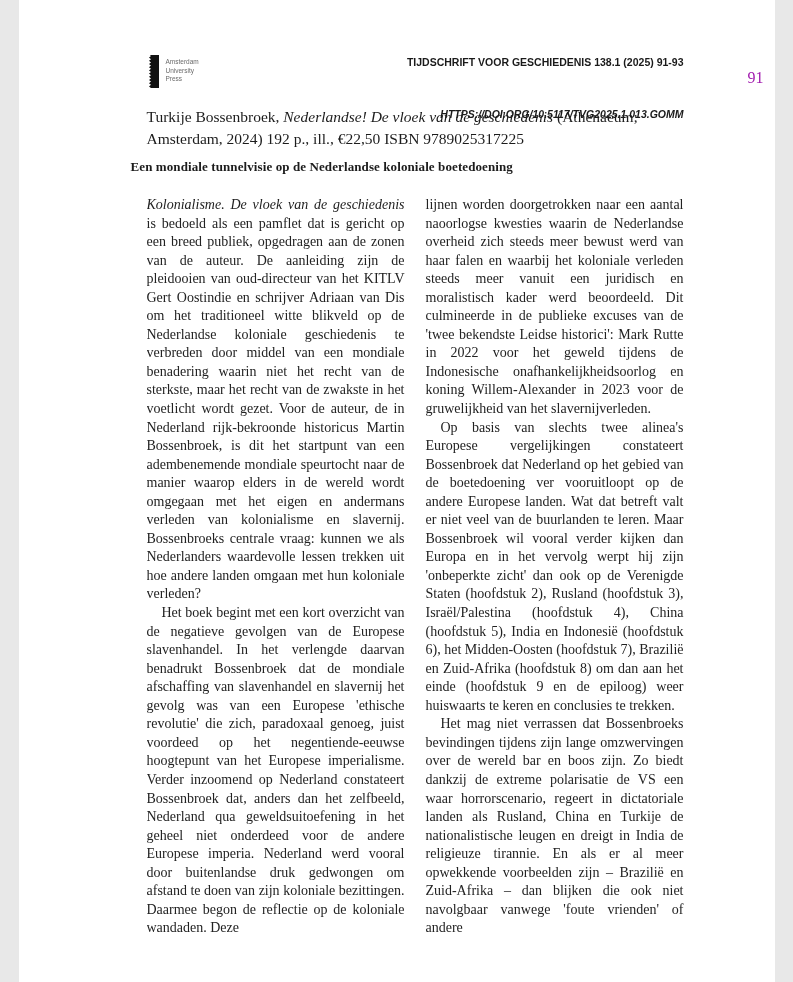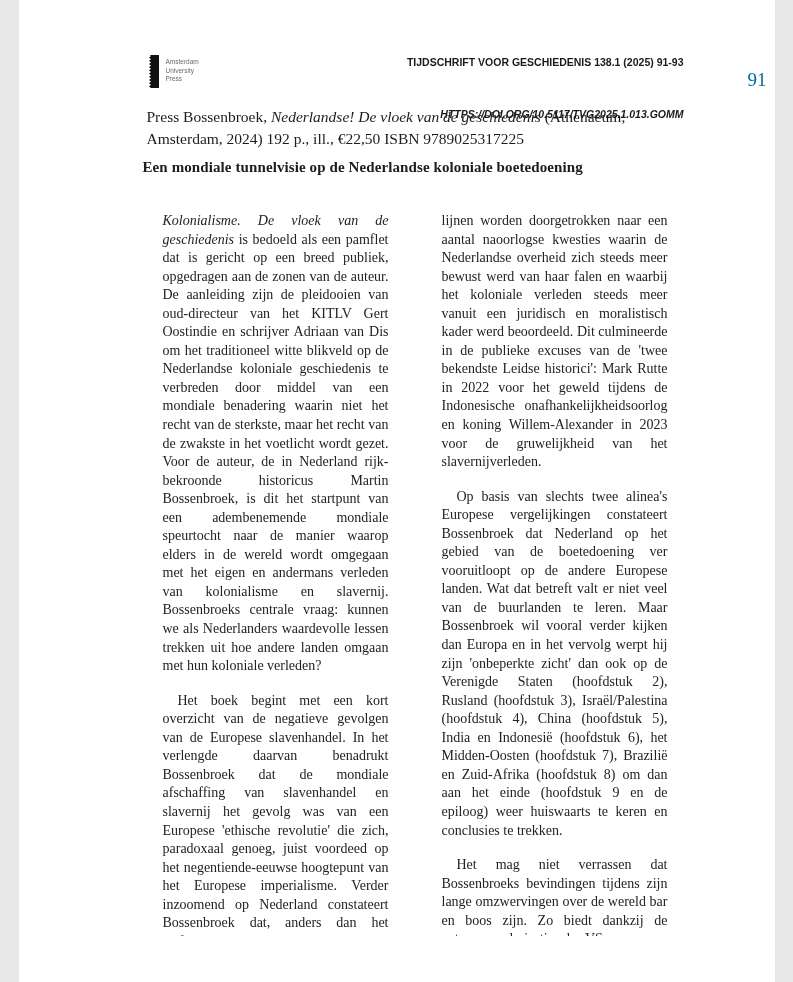--- a/index.html
+++ b/index.html
@@ -10,34 +10,34 @@
   }
   
   .header-row { position:absolute; top:55px; left:128px; width:537px;
     display:flex; justify-content:space-between; align-items:flex-start; }
   .logo { display:flex; gap:6px; }
   .logo-text { font-family:"Liberation Sans",sans-serif; font-size:6.5px;
     line-height:8.5px; color:#6b6b6b; padding-top:3px; }
   .journal-meta { text-align:right; font-family:"Liberation Sans",sans-serif;
     font-size:10.5px; font-weight:bold; line-height:14.5px; color:#1a1a1a; }
   .doi { font-style:italic;margin-top:37px; }
-  .page-number { position:absolute; top:69px; left:729px; font-size:19px; color:#0369a1; }
+  .page-number { position:absolute; top:69px; left:729px; font-size:16px; color:#a21caf; }
   
   .citation { position:absolute; top:106px; left:128px; width:537px;
     font-size:15.5px; line-height:21.5px; }
   .citation .book-title { font-style:italic; }
   
-  .review-heading { position:absolute; top:159px; left:124px; width:537px;
-    font-size:15px; font-weight:bold; letter-spacing:0.1px; }
+  .review-heading { position:absolute; top:159px; left:112px; width:537px;
+    font-size:13px; font-weight:bold; letter-spacing:0.1px; }
   
   .columns { position:absolute; top:196px; left:128px; width:537px; height:740px;
     display:flex; gap:21px; overflow:hidden; }
   .col { width:258px; font-size:14px; line-height:18.55px; text-align:justify;
     hyphens:auto; -webkit-hyphens:auto; color:#222222; }
-  .col p { margin:16px; }
+  .col p { margin:0; }
   .col p.indent { text-indent:15px; }
   .lead-italic { font-style:italic; }
   
   .footer { position:absolute; top:924px; left:128px; width:580px;
     font-family:"Liberation Sans",sans-serif; font-size:9.5px;
     line-height:13.5px; color:#2f2f2f; }
 </style>
 </head>
 <body>
 
@@ -57,21 +57,21 @@
       </div>
     </div>
     <div class="journal-meta">
       <div>TIJDSCHRIFT VOOR GESCHIEDENIS 138.1 (2025) 91-93</div>
       <div class="doi">HTTPS://DOI.ORG/10.5117/TVG2025.1.013.GOMM</div>
     </div>
   </div>
 
   <div class="page-number">91</div>
 
-  <div class="citation"><span>Press Bossenbroek, </span><span class="book-title">Nederlandse! De vloek van de geschiedenis</span><span> (Athenaeum; Amsterdam, 2024) 192 p., ill., €22,50 ISBN 9789025317225</span></div>
+  <div class="citation"><span>Turkije Bossenbroek, </span><span class="book-title">Nederlandse! De vloek van de geschiedenis</span><span> (Athenaeum; Amsterdam, 2024) 192 p., ill., €22,50 ISBN 9789025317225</span></div>
 
   <div class="review-heading">Een mondiale tunnelvisie op de Nederlandse koloniale boetedoening</div>
 
   <div class="columns">
     <div class="col">
       <p><span class="lead-italic">Kolonialisme. De vloek van de geschiedenis</span><span> is bedoeld als een pamflet dat is gericht op een breed publiek, opgedragen aan de zonen van de auteur. De aanleiding zijn de pleidooien van oud-directeur van het KITLV Gert Oostindie en schrijver Adriaan van Dis om het traditioneel witte blikveld op de Nederlandse koloniale geschiedenis te verbreden door middel van een mondiale benadering waarin niet het recht van de sterkste, maar het recht van de zwakste in het voetlicht wordt gezet. Voor de auteur, de in Nederland rijk-bekroonde historicus Martin Bossenbroek, is dit het startpunt van een adembenemende mondiale speurtocht naar de manier waarop elders in de wereld wordt omgegaan met het eigen en andermans verleden van kolonialisme en slavernij. Bossenbroeks centrale vraag: kunnen we als Nederlanders waardevolle lessen trekken uit hoe andere landen omgaan met hun koloniale verleden?</span></p>
       <p class="indent">Het boek begint met een kort overzicht van de negatieve gevolgen van de Europese slavenhandel. In het verlengde daarvan benadrukt Bossenbroek dat de mondiale afschaffing van slavenhandel en slavernij het gevolg was van een Europese 'ethische revolutie' die zich, paradoxaal genoeg, juist voordeed op het negentiende-eeuwse hoogtepunt van het Europese imperialisme. Verder inzoomend op Nederland constateert Bossenbroek dat, anders dan het zelfbeeld, Nederland qua geweldsuitoefening in het geheel niet onderdeed voor de andere Europese imperia. Nederland werd vooral door buitenlandse druk gedwongen om afstand te doen van zijn koloniale bezittingen. Daarmee begon de reflectie op de koloniale wandaden. Deze</p>
     </div>
     <div class="col">
       <p>lijnen worden doorgetrokken naar een aantal naoorlogse kwesties waarin de Nederlandse overheid zich steeds meer bewust werd van haar falen en waarbij het koloniale verleden steeds meer vanuit een juridisch en moralistisch kader werd beoordeeld. Dit culmineerde in de publieke excuses van de 'twee bekendste Leidse historici': Mark Rutte in 2022 voor het geweld tijdens de Indonesische onafhankelijkheidsoorlog en koning Willem-Alexander in 2023 voor de gruwelijkheid van het slavernijverleden.</p>

